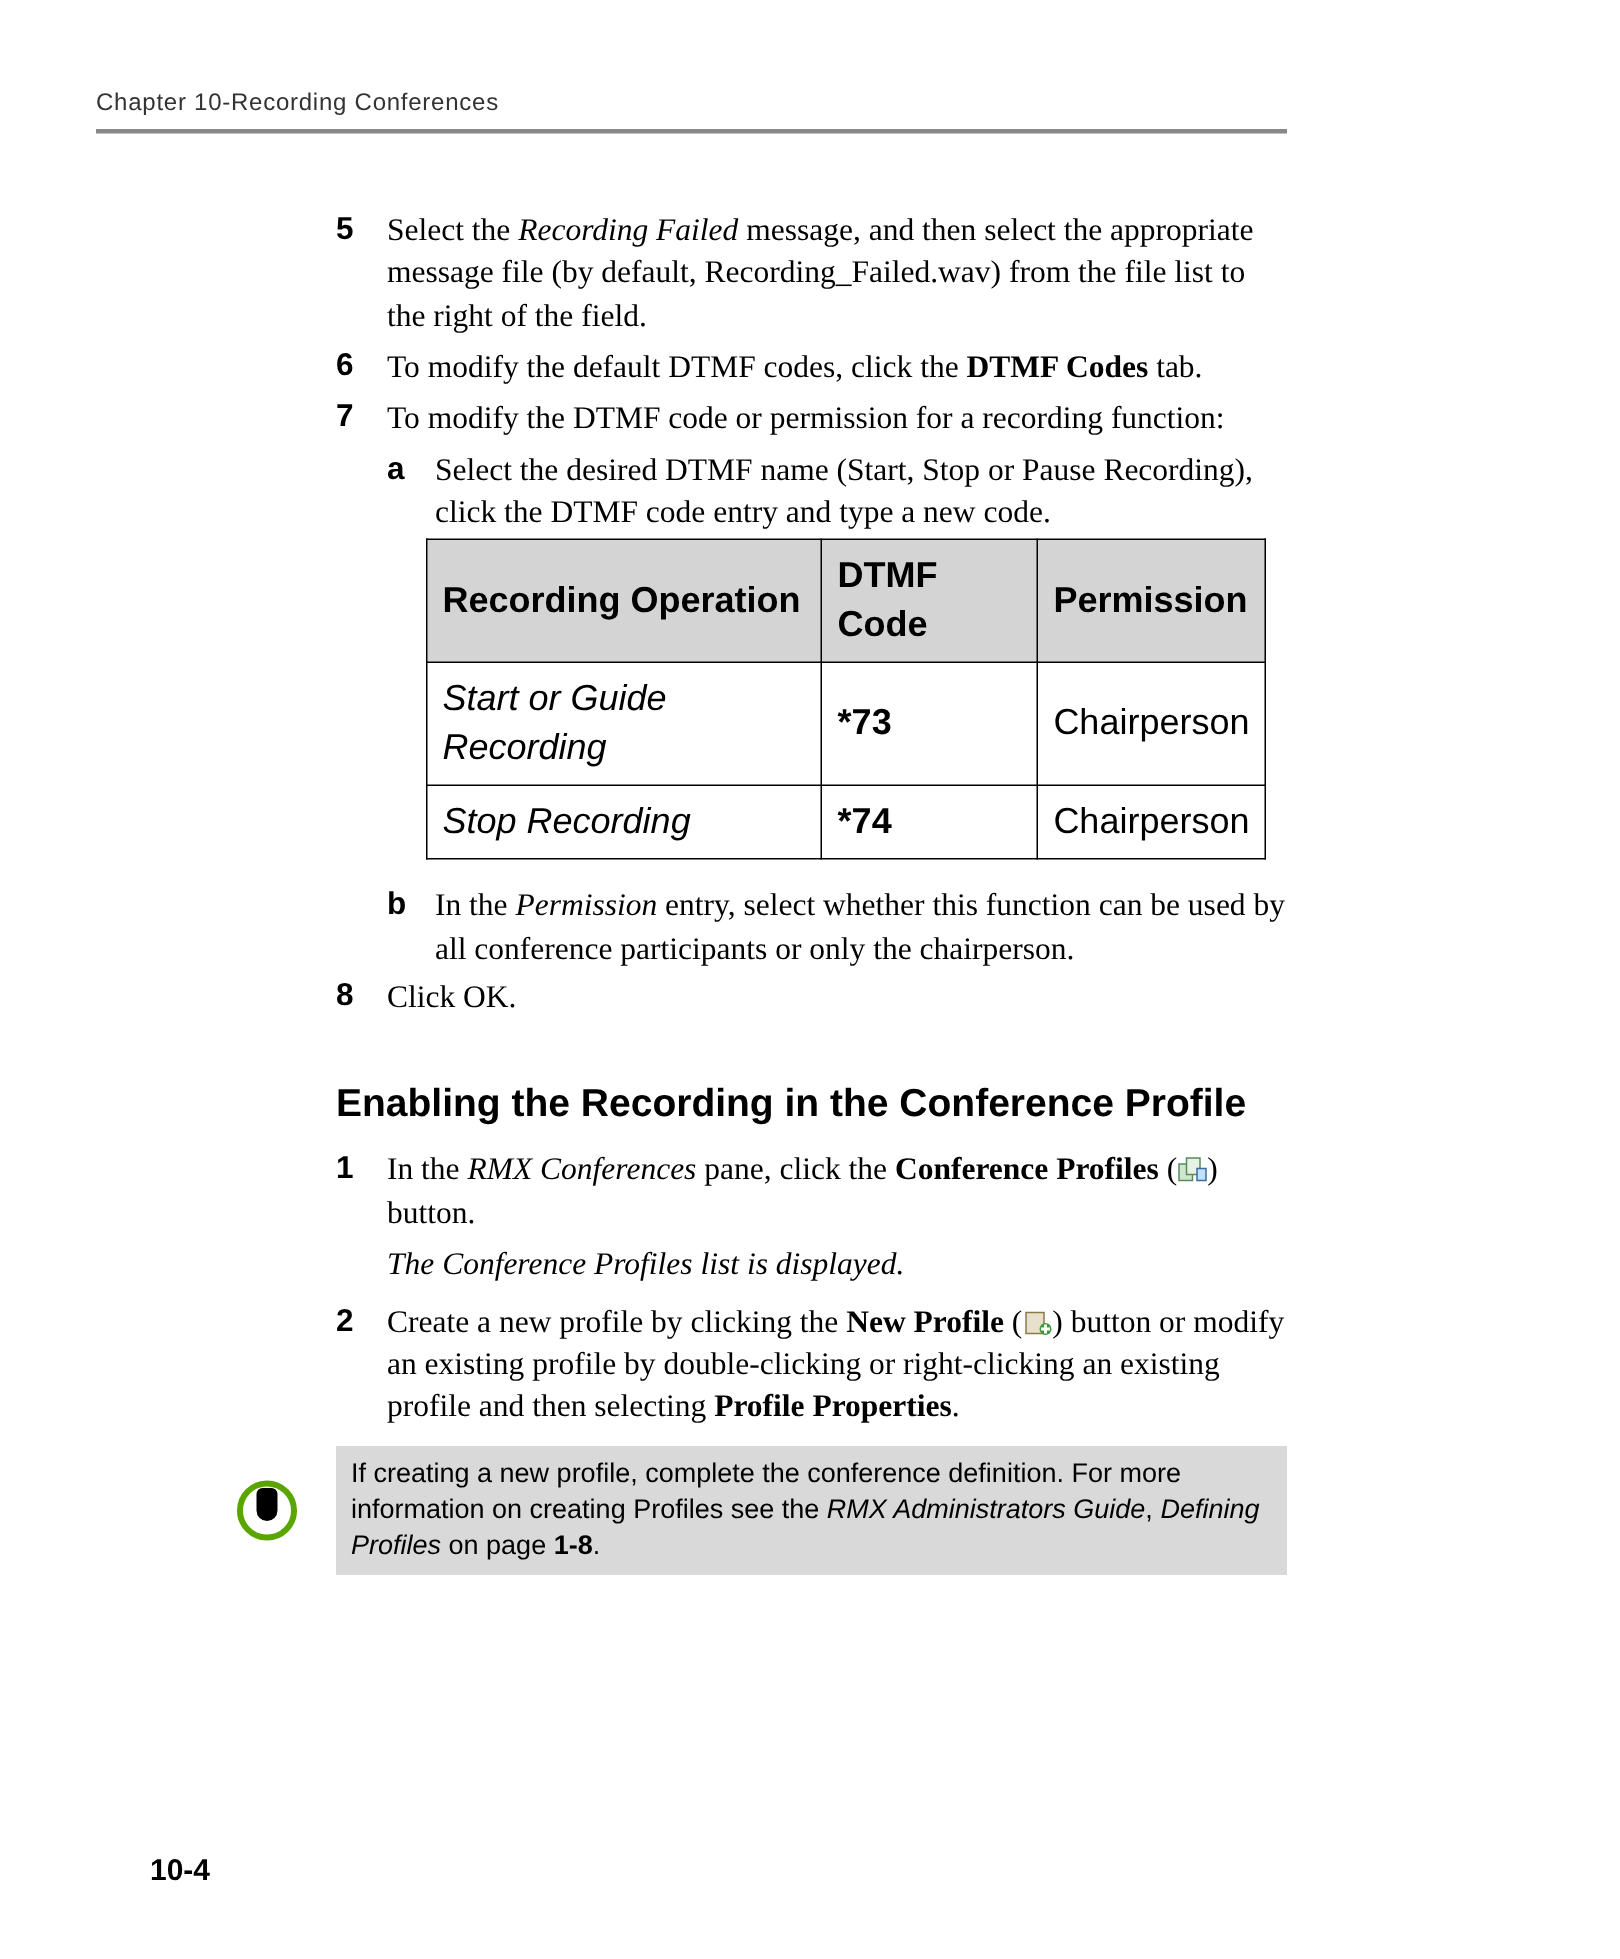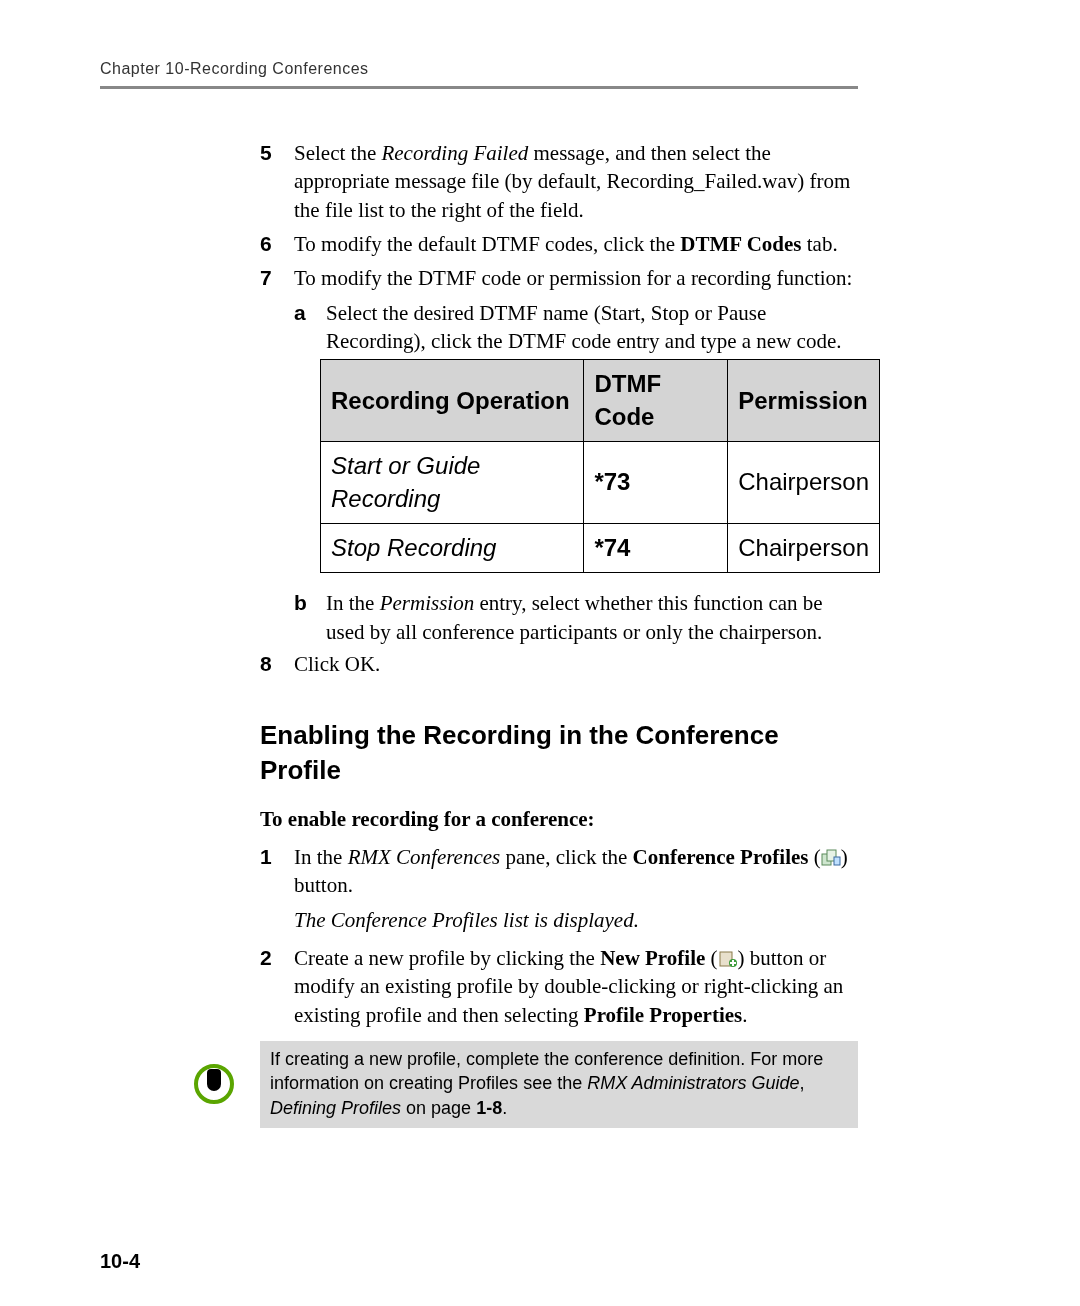--- a/index.html
+++ b/index.html
@@ -6,21 +6,21 @@
     margin: 0;
     padding: 0;
     background: #fff;
     font-family: "Book Antiqua", Palatino, "Palatino Linotype", Georgia, serif;
     color: #000;
   }
   .page {
     width: 968px;
     height: 1306px;
     box-sizing: border-box;
-    padding: 60px 110px 50px 100px;
+    padding: 60px 110px 50px 64px;
     position: relative;
   }
   .running-head {
     font-family: "Segoe UI Light", "Futura", "Trebuchet MS", Arial, sans-serif;
     font-size: 16px;
     color: #333;
     letter-spacing: .5px;
     margin-bottom: 8px;
   }
   .rule {
@@ -143,21 +143,21 @@
   }
   .inline-icon {
     display: inline-block;
     width: 20px;
     height: 18px;
     vertical-align: -3px;
   }
   .inline-icon svg { width: 20px; height: 18px; }
   .page-num {
     position: absolute;
-    bottom: 33px;
+    bottom: 47px;
     left: 100px;
     font-family: Arial, Helvetica, sans-serif;
     font-weight: bold;
     font-size: 20px;
   }
 </style>
 </head>
 <body>
 
 <div class="page">
@@ -220,21 +220,20 @@
         <span>In the </span><span class="italic">Permission</span><span> entry, select whether this function can be used by all conference participants or only the chairperson.</span>
       </div>
     </div>
 
     <div class="num-item">
       <div class="num">8</div>
       <div>Click OK.</div>
     </div>
 
     <div class="section-title">Enabling the Recording in the Conference Profile</div>
-    <div class="lead-bold">To enable recording for a conference:</div>
 
     <div class="num-item">
       <div class="num">1</div>
       <div>
         <span>In the </span><span class="italic">RMX Conferences</span><span> pane, click the </span><span class="bold">Conference Profiles</span><span> (</span><span class="inline-icon"><svg viewBox="0 0 20 18">
               <rect x="1" y="5" width="9" height="11" fill="#cfe6cf" stroke="#5a8a5a"></rect>
               <rect x="6" y="1" width="9" height="11" fill="#e6f2e6" stroke="#5a8a5a"></rect>
               <rect x="13" y="8" width="6" height="8" fill="#bfe0ff" stroke="#3a6aa0"></rect>
             </svg></span><span>) button.</span>
       </div>

